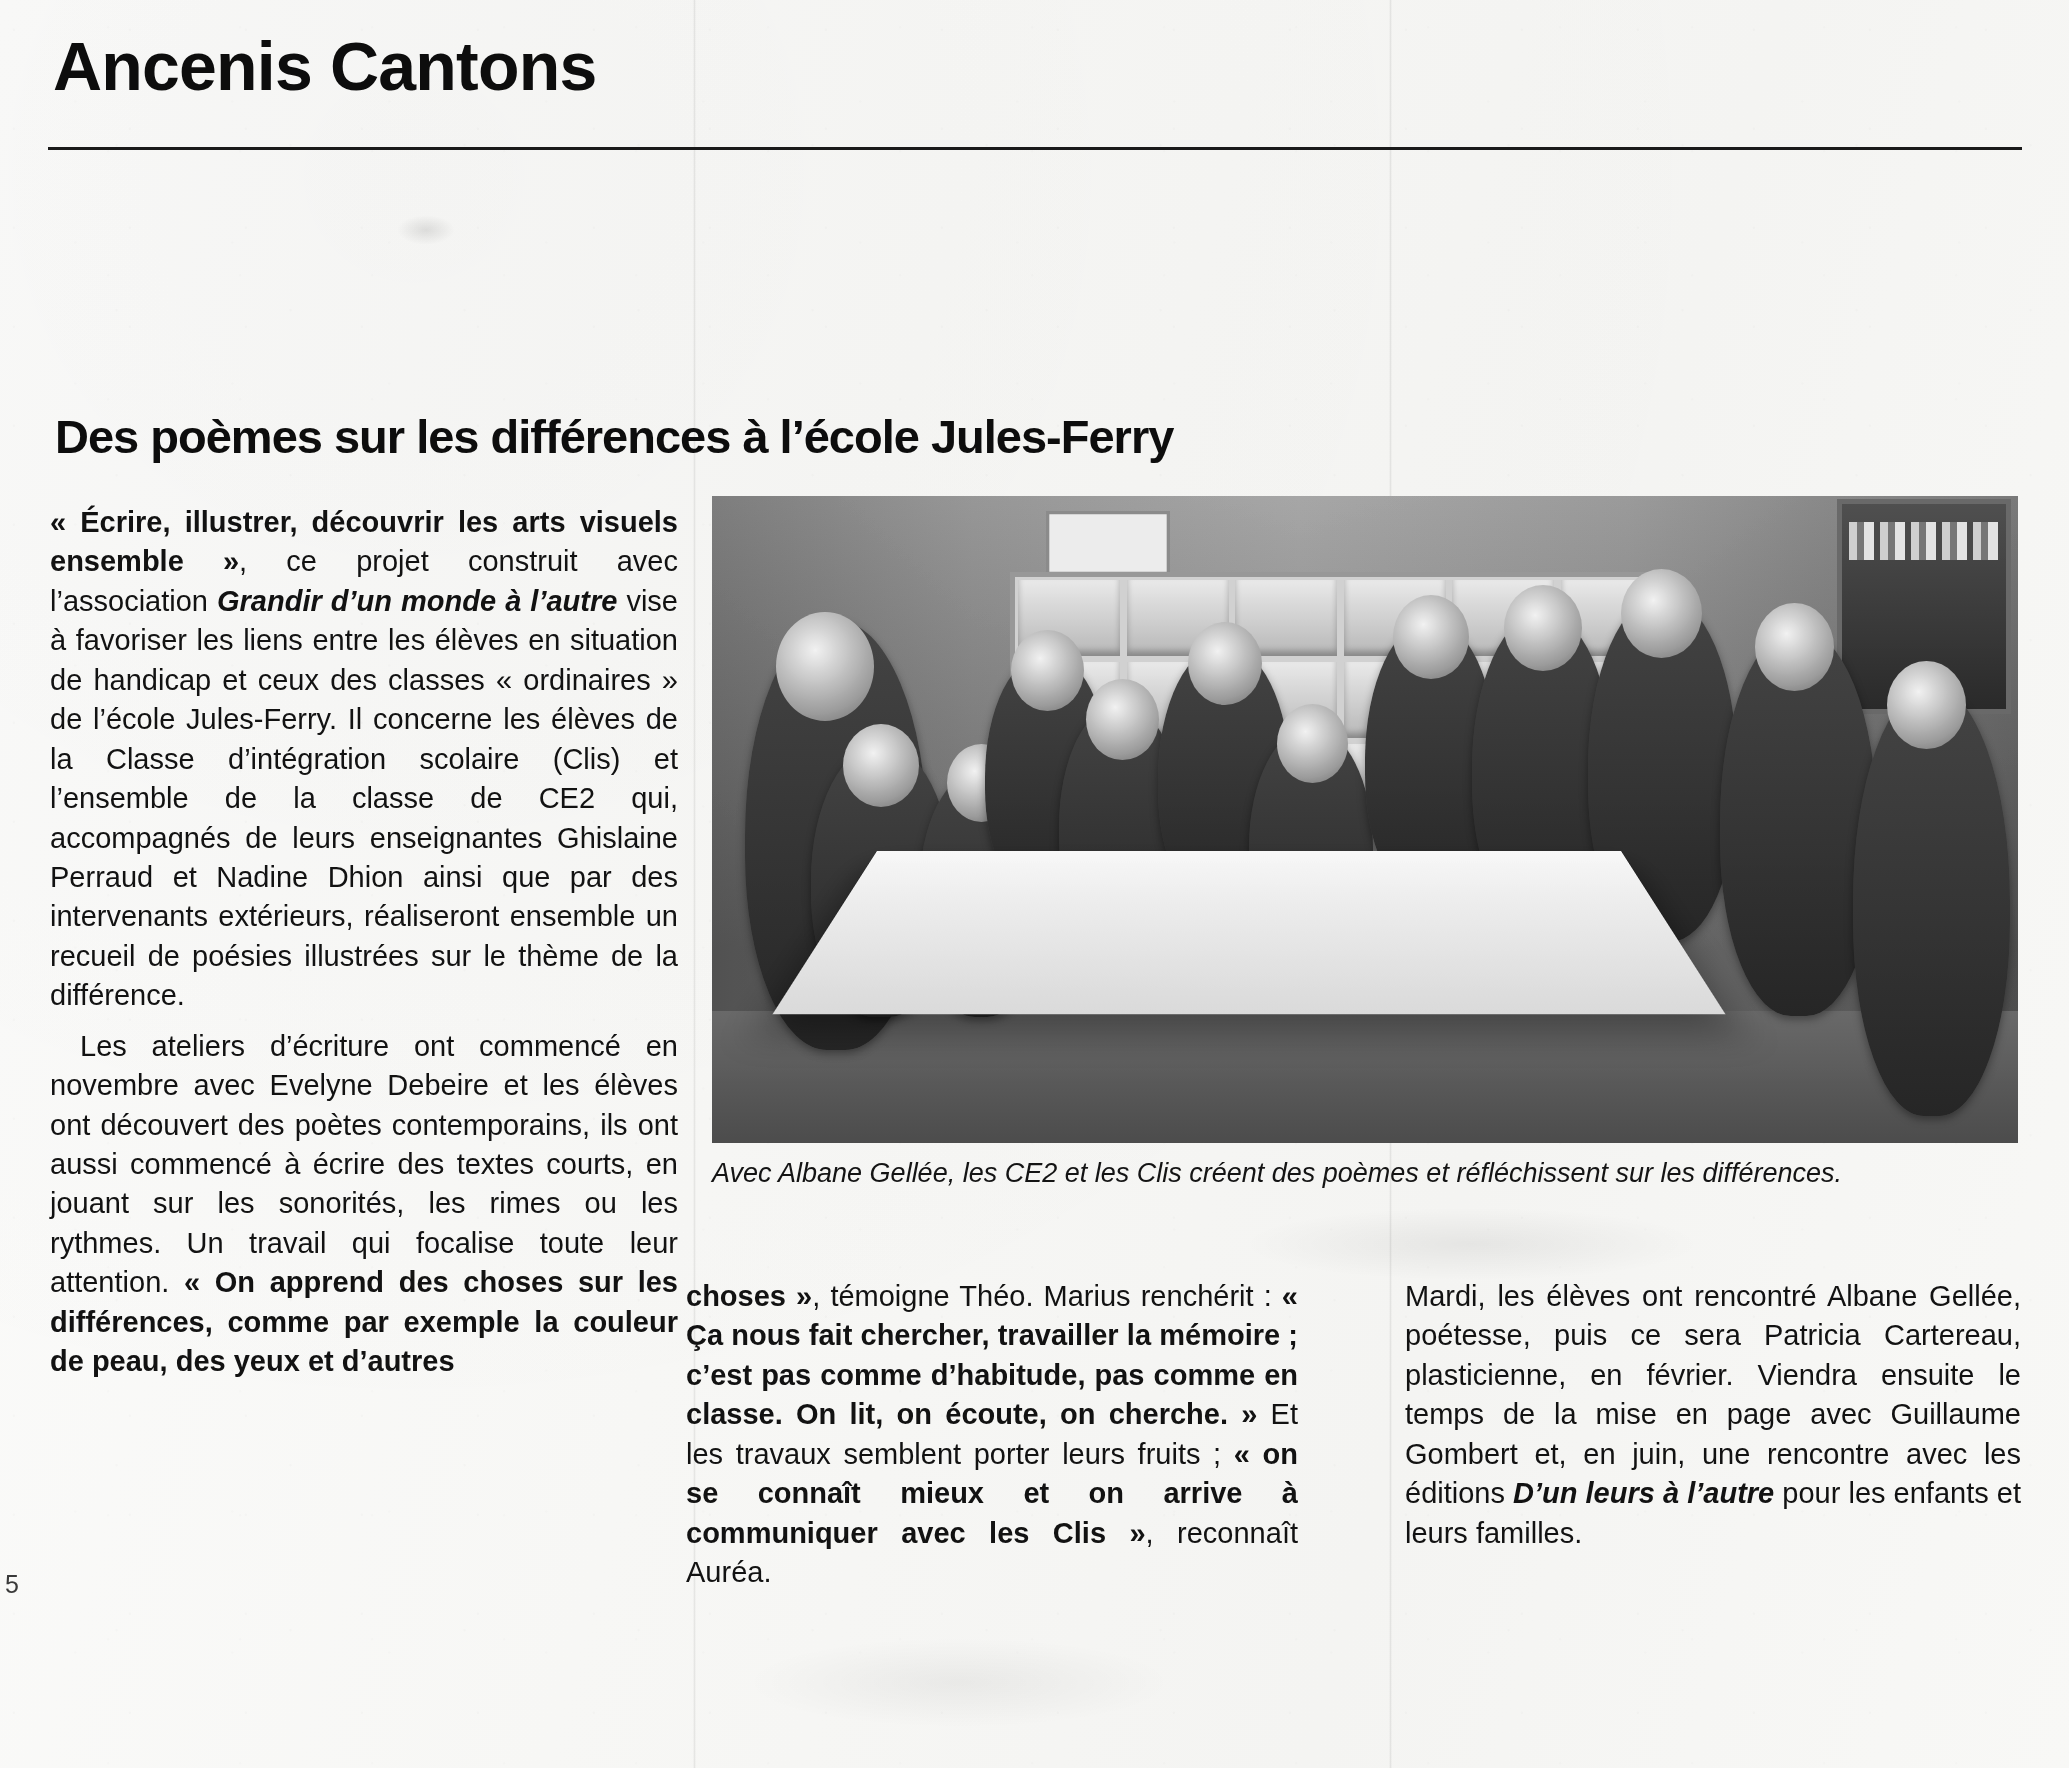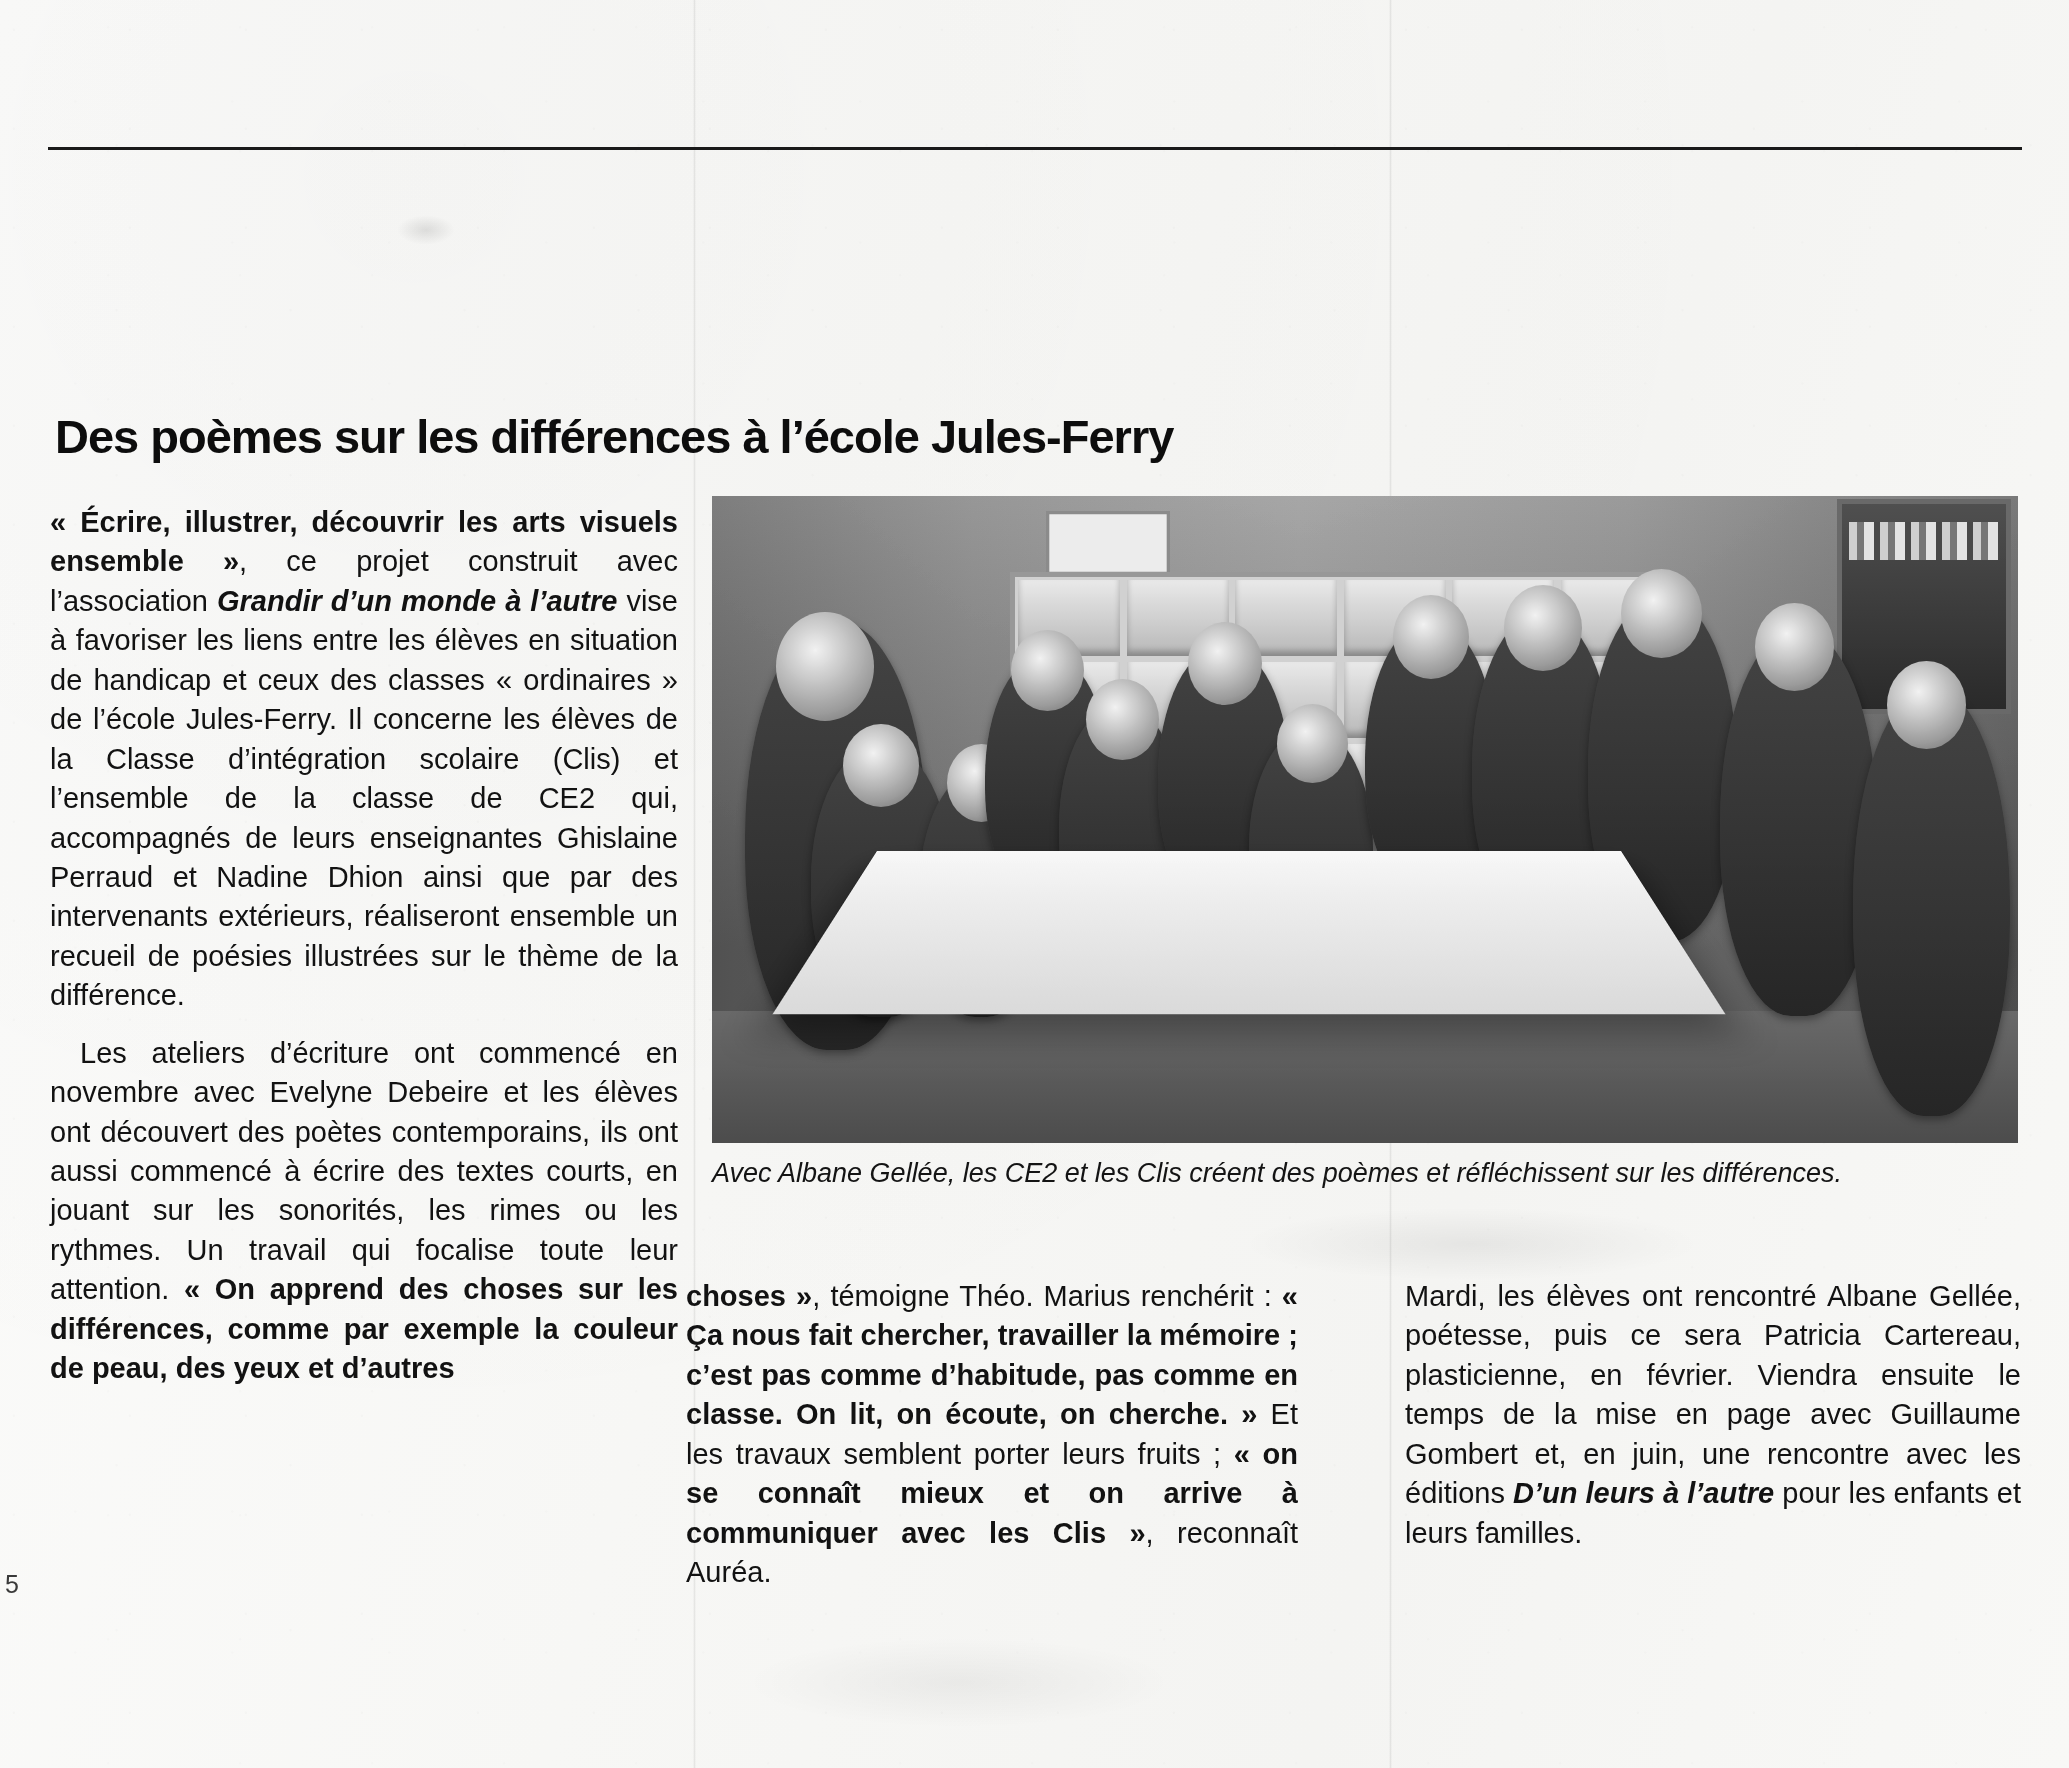--- a/index.html
+++ b/index.html
@@ -103,21 +103,21 @@
 
   
   .col {
     position: absolute;
     font-size: 29px;
     line-height: 1.36;
     text-align: justify;
     color: #121212;
   }
   .col p { margin: 0; text-indent: 30px; }
-  .col p + p { margin-top: 18px; }
+  .col p + p { margin-top: 11px; }
   .col .noindent { text-indent: 0; }
 
   .col-1 {
     left: 50px;
     top: 503px;
     width: 628px;
   }
   .col-2 {
     left: 686px;
     top: 1277px;
@@ -256,20 +256,21 @@
 <div class="page">
   <div class="noise"></div>
   <div class="fold fold-a"></div>
   <div class="fold fold-b"></div>
 
   <div class="smudge" style="left:397px; top:215px; width:58px; height:30px;"></div>
   <div class="smudge" style="left:1240px; top:1207px; width:463px; height:74px; opacity:.6;"></div>
   <div class="smudge" style="left:744px; top:1637px; width:430px; height:91px; opacity:.5;"></div>
 
   <div class="masthead">
+    <div class="masthead-title">Ancenis Cantons</div>
   </div>
   <div class="rule"></div>
 
   <div class="edge-mark" style="top:1570px;">5</div>
 
   <div class="headline">Des poèmes sur les différences à l’école Jules-Ferry</div>
 
   <div class="col col-1">
     <p class="noindent">
       <b>« Écrire, illustrer, découvrir les arts visuels ensemble »</b><span>, ce projet construit avec l’association </span><i>Grandir d’un monde à l’autre</i><span> vise à favoriser les liens entre les élèves en situation de handicap et ceux des classes « ordinaires » de l’école Jules-Ferry. Il concerne les élèves de la Classe d’intégration scolaire (Clis) et l’ensemble de la classe de CE2 qui, accompagnés de leurs enseignantes Ghislaine Perraud et Nadine Dhion ainsi que par des intervenants extérieurs, réaliseront ensemble un recueil de poésies illustrées sur le thème de la différence.</span>

